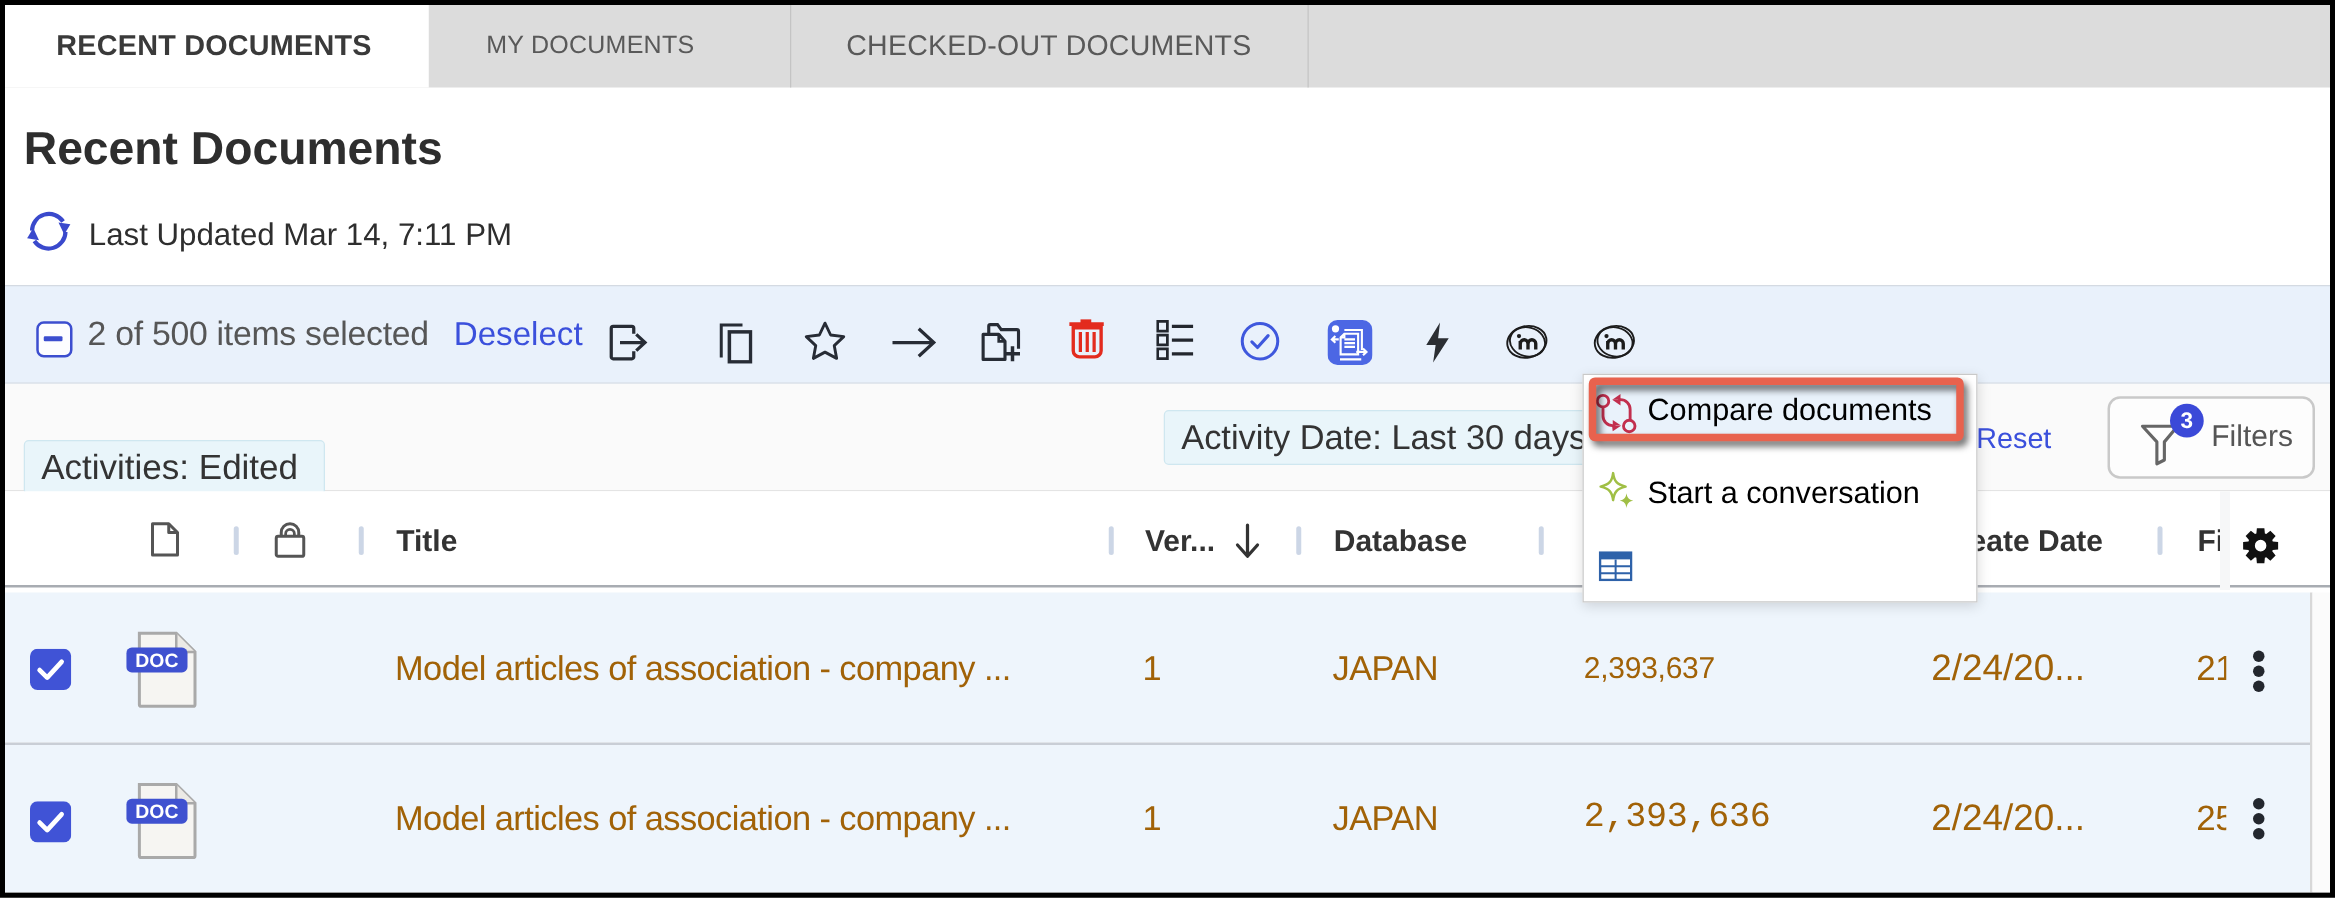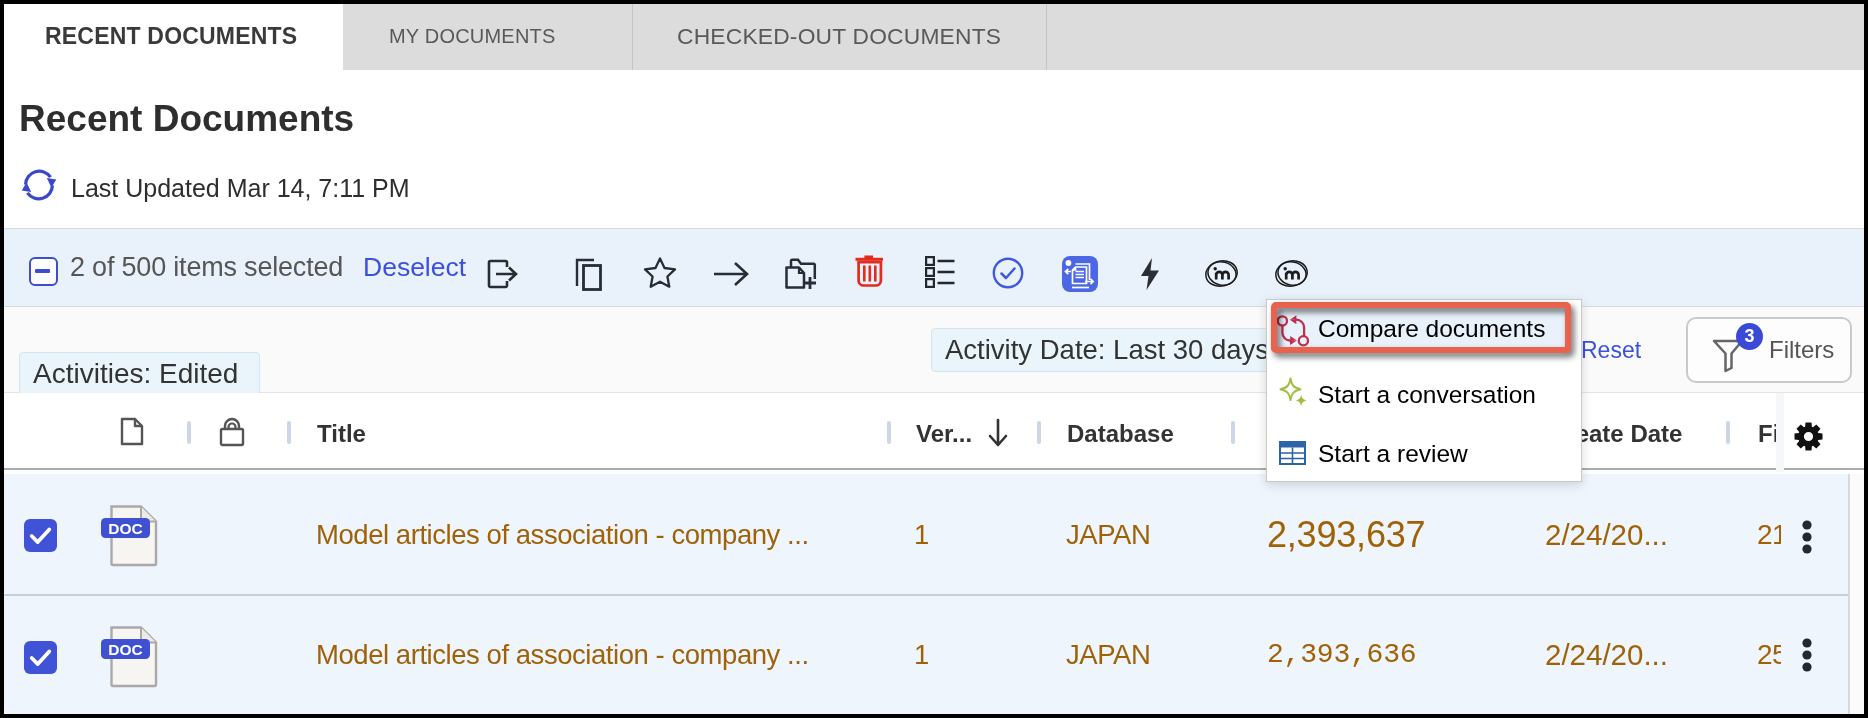--- a/index.html
+++ b/index.html
@@ -176,21 +176,21 @@
       </svg></div>
 <div class="abs" style="left:97px;top:500px;"><svg width="58" height="63" viewBox="0 0 58 63">
   <path d="M12 2.5 H40 L55 17.5 V59.5 a1.5 1.5 0 0 1 -1.5 1.5 H12 a1.5 1.5 0 0 1 -1.5 -1.5 V2.5 Z" fill="#f6f5f2" stroke="#a9a9a9" stroke-width="2.4"></path>
   <path d="M40 2.5 L40 16 a1.5 1.5 0 0 0 1.5 1.5 L55 17.5" fill="#eceae6" stroke="#a9a9a9" stroke-width="2"></path>
   <rect x="0" y="14" width="49" height="20" rx="4.5" fill="#3f51d0"></rect>
   <text x="24.5" y="29.5" text-anchor="middle" font-family="Liberation Sans" font-size="15.5" font-weight="700" fill="#fff">DOC</text>
 </svg></div>
 <div class="abs rtext" style="left:312px;top:471px;line-height:120px;">Model articles of association - company ...</div>
 <div class="abs rtext" style="left:910px;top:471px;line-height:120px;">1</div>
 <div class="abs rtext" style="left:1062px;top:471px;line-height:120px;">JAPAN</div>
-<div class="abs rtext" style="left:1263px;top:471px;line-height:120px;font-size:36px;letter-spacing:-0.2px;">2,393,637</div>
+<div class="abs rtext" style="left:1263px;top:471px;line-height:120px;font-size:24px;letter-spacing:-0.2px;">2,393,637</div>
 <div class="abs rtext" style="left:1541px;top:471px;line-height:120px;font-size:29.5px;letter-spacing:0;">2/24/20...</div>
 <div class="abs rtext" style="left:1753px;top:471px;line-height:120px;width:24px;overflow:hidden;font-size:28px;">21</div>
 <div class="abs" style="left:1798px;top:516px;"><svg width="10" height="52" viewBox="0 0 10 52">
         <circle cx="5" cy="5" r="4.6" fill="#23272e"></circle>
         <circle cx="5" cy="17" r="4.6" fill="#23272e"></circle>
         <circle cx="5" cy="29" r="4.6" fill="#23272e"></circle>
       </svg></div>
 
 <div class="abs cb" style="left:20px;top:637px;"><svg width="33" height="33" viewBox="0 0 30 30">
         <rect width="30" height="30" rx="5.5" fill="#4053d6"></rect>
@@ -232,21 +232,20 @@
 <div class="abs" id="spark-icon" style="left:1272px;top:373px;"><svg width="34" height="34" viewBox="0 0 34 34">
   <path d="M14.5 1.5 C15.4 8.2 17.5 10.6 24.5 12.3 C17.5 14 15.4 16.4 14.5 23.1 C13.6 16.4 11.5 14 4.5 12.3 C11.5 10.6 13.6 8.2 14.5 1.5 Z" fill="none" stroke="#a0bf45" stroke-width="2" stroke-linejoin="round"></path>
   <path d="M25.2 17.5 C25.8 21.2 27 22.5 30.7 23.4 C27 24.3 25.8 25.6 25.2 29.3 C24.6 25.6 23.4 24.3 19.7 23.4 C23.4 22.5 24.6 21.2 25.2 17.5 Z" fill="#a0bf45"></path>
 </svg></div>
 <div class="abs mtext" style="left:1314px;top:369px;line-height:44px;">Start a conversation</div>
 <div class="abs" id="tbl-icon" style="left:1275px;top:437px;"><svg width="27" height="24" viewBox="0 0 27 24">
   <rect x="1" y="1" width="25" height="22" fill="none" stroke="#2e62a9" stroke-width="2"></rect>
   <rect x="1" y="1" width="25" height="5.5" fill="#2e62a9"></rect>
   <path d="M13.5 6.5 V23 M1 12 H26 M1 17.5 H26" stroke="#2e62a9" stroke-width="1.6" fill="none"></path>
 </svg></div>
-<div class="abs mtext" style="left:1314px;top:428px;line-height:44px;">Start a review</div>
 
 <div class="abs" id="redbox" style="left:1267px;top:298px;width:300px;height:51px;border:6px solid #e8624e;border-radius:5px;filter:drop-shadow(3px 4px 3px rgba(0,0,0,0.6));"></div>
 
 </div>
 <style>
 .chip { height:44px; line-height:42px; background:#e9f5fa; border:1px solid #cfe7f0; border-radius:4px; font-size:27px; color:#333; text-align:left; padding-left:13px; overflow:hidden; white-space:nowrap; }
 .sep { width:4px; height:23px; background:#ccd6e6; border-radius:2px; }
 .th { top:391px; height:77px; line-height:77px; font-size:24px; font-weight:700; color:#333; }
 .rtext { font-size:27.5px; letter-spacing:-0.45px; color:#a16207; white-space:nowrap; }
 .mtext { font-size:24.5px; color:#000000; }

